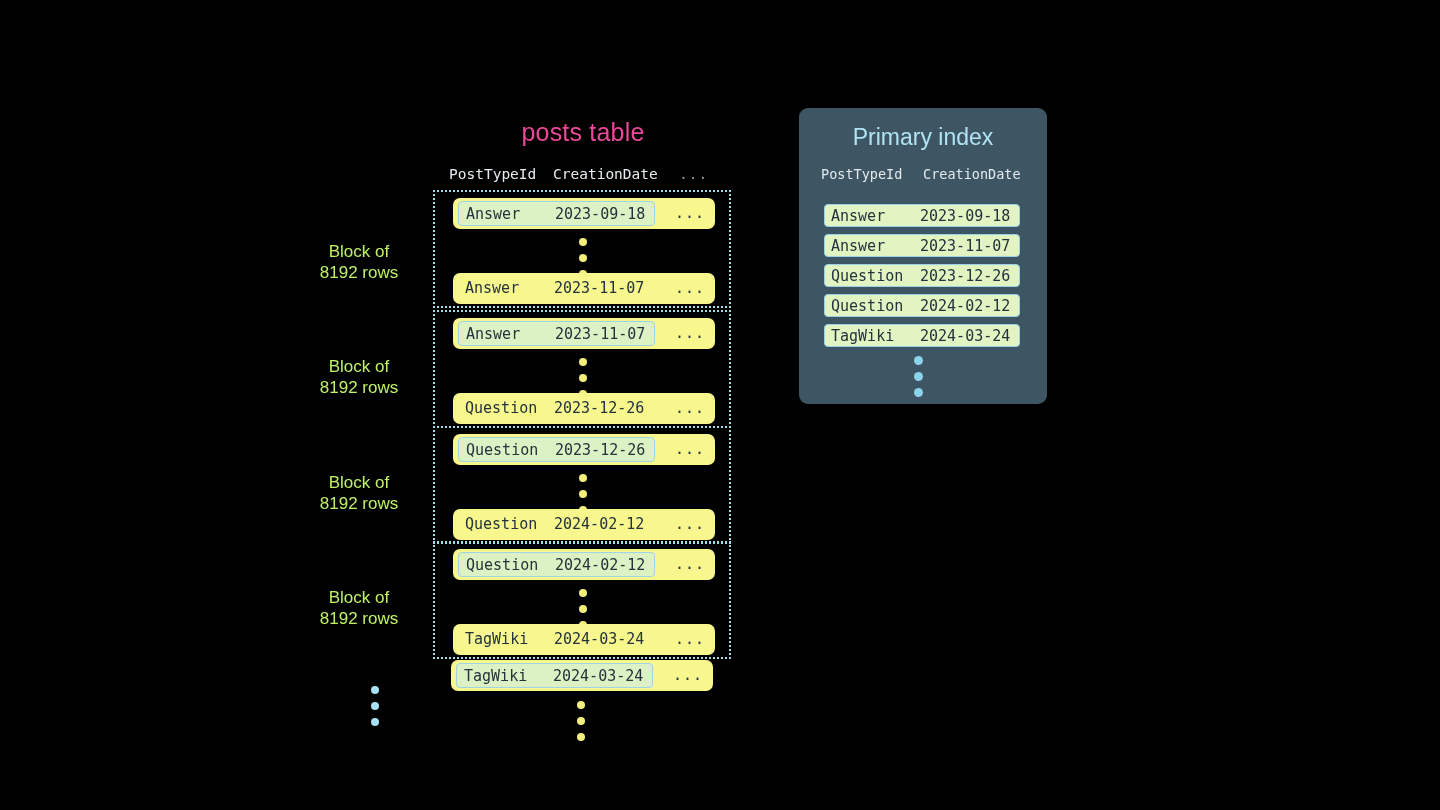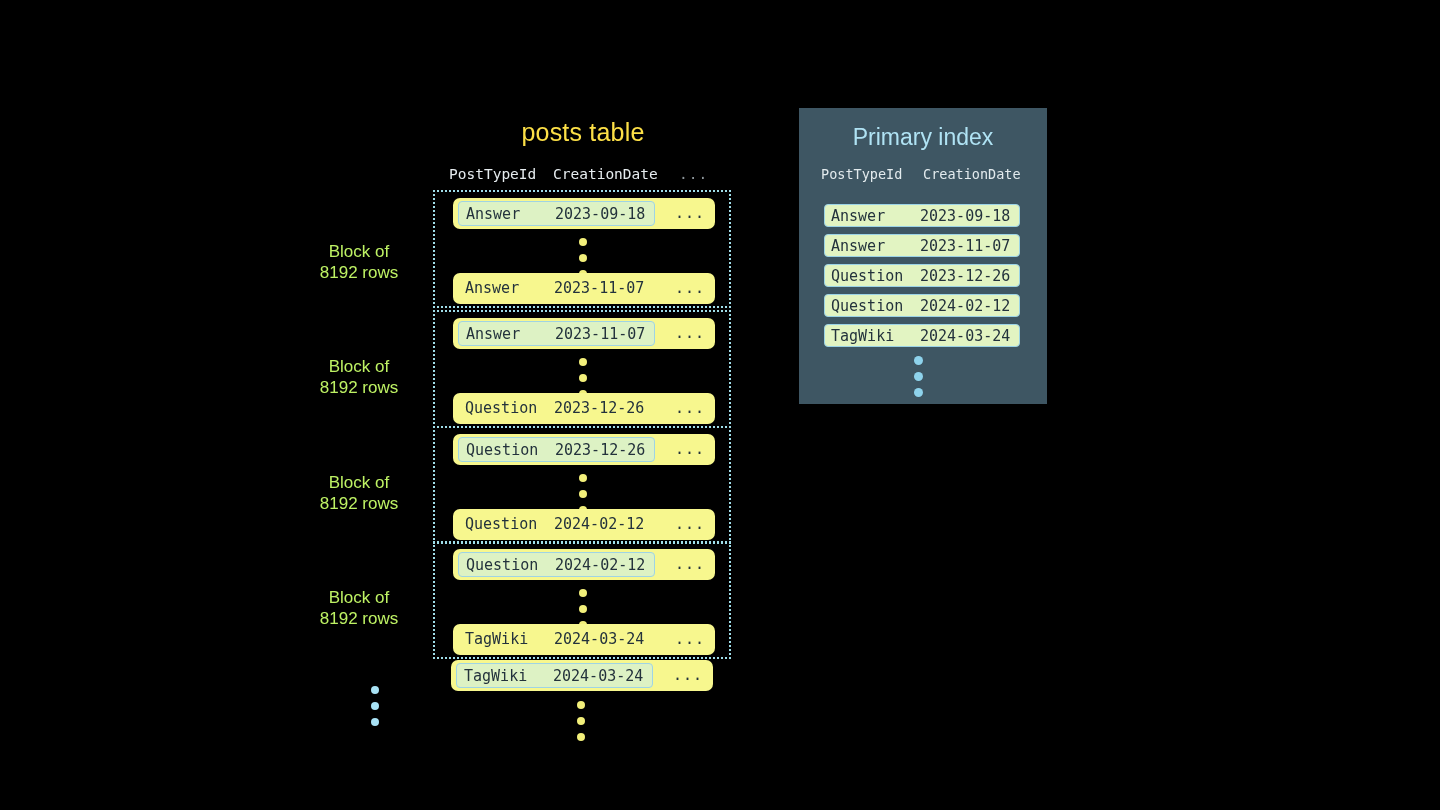--- a/index.html
+++ b/index.html
@@ -24,21 +24,21 @@
     width: 420px;
     height: 620px;
   }
 
   #posts-table-title {
     position: absolute;
     left: 103px;
     top: 0px;
     width: 300px;
     text-align: center;
-    color: #fde047;
+    color: #ec4899;
     font-size: 25px;
     font-weight: 400;
     letter-spacing: 0.2px;
   }
 
   #posts-table-header-row {
     position: absolute;
     left: 103px;
     top: 48px;
     width: 300px;
@@ -155,21 +155,21 @@
   .vdots.idx i { background: #8ed3ec; margin-bottom: 7px; width:9px; height:9px;}
 
   
   #primary-index-panel {
     position: absolute;
     left: 799px;
     top: 108px;
     width: 248px;
     height: 296px;
     background: #3e5663;
-    border-radius: 0;
+    border-radius: 9px;
   }
   #primary-index-title {
     position: absolute;
     left: 0;
     top: 16px;
     width: 248px;
     text-align: center;
     color: #b0e3f4;
     font-size: 23px;
   }

